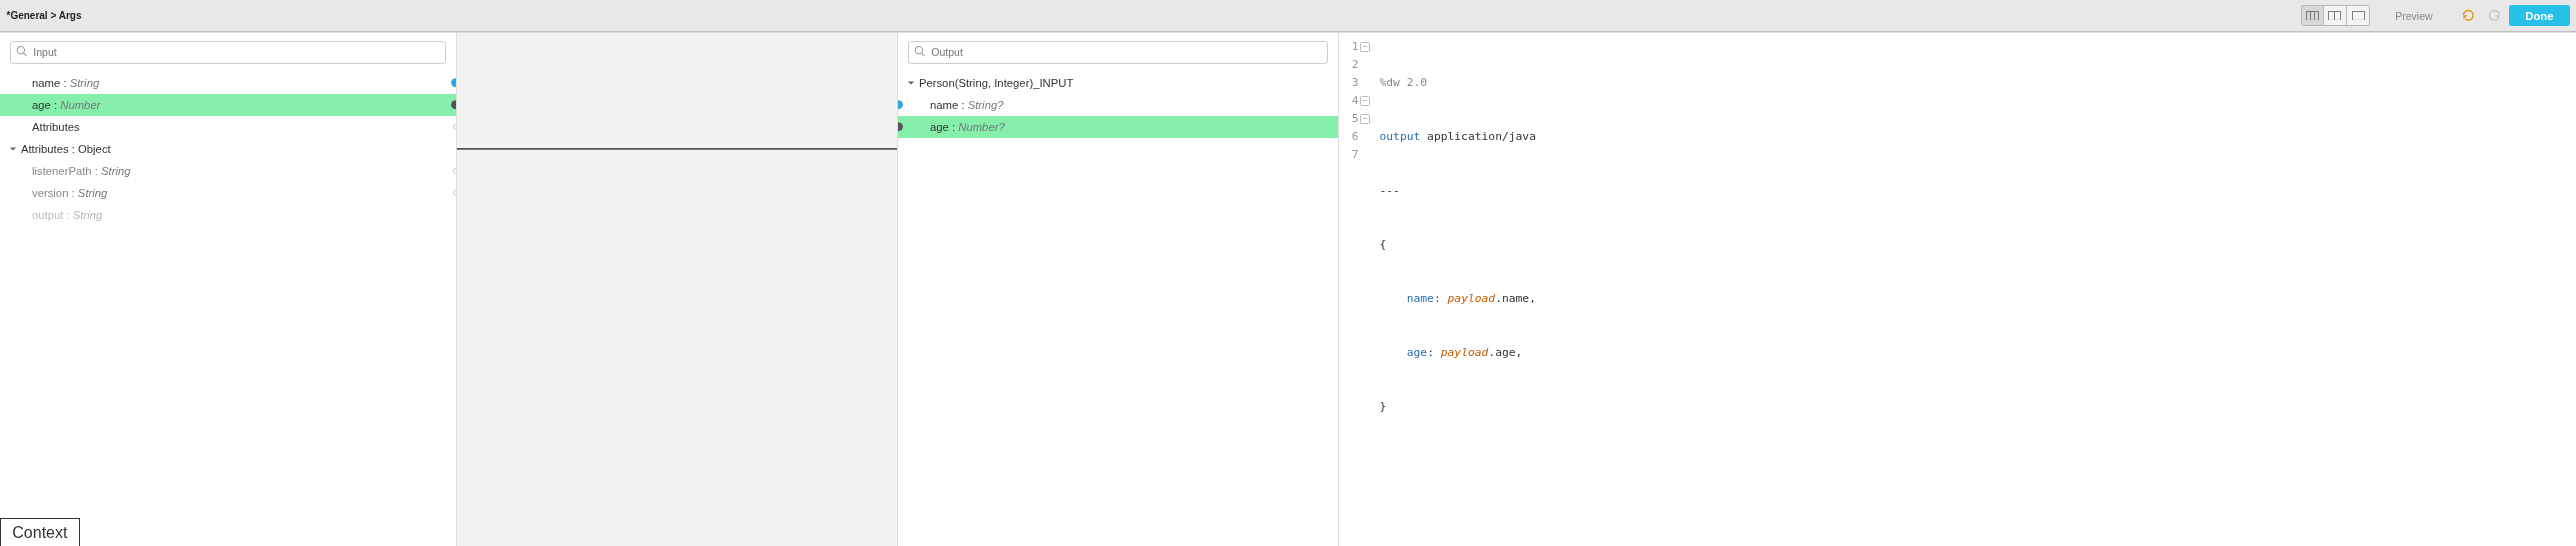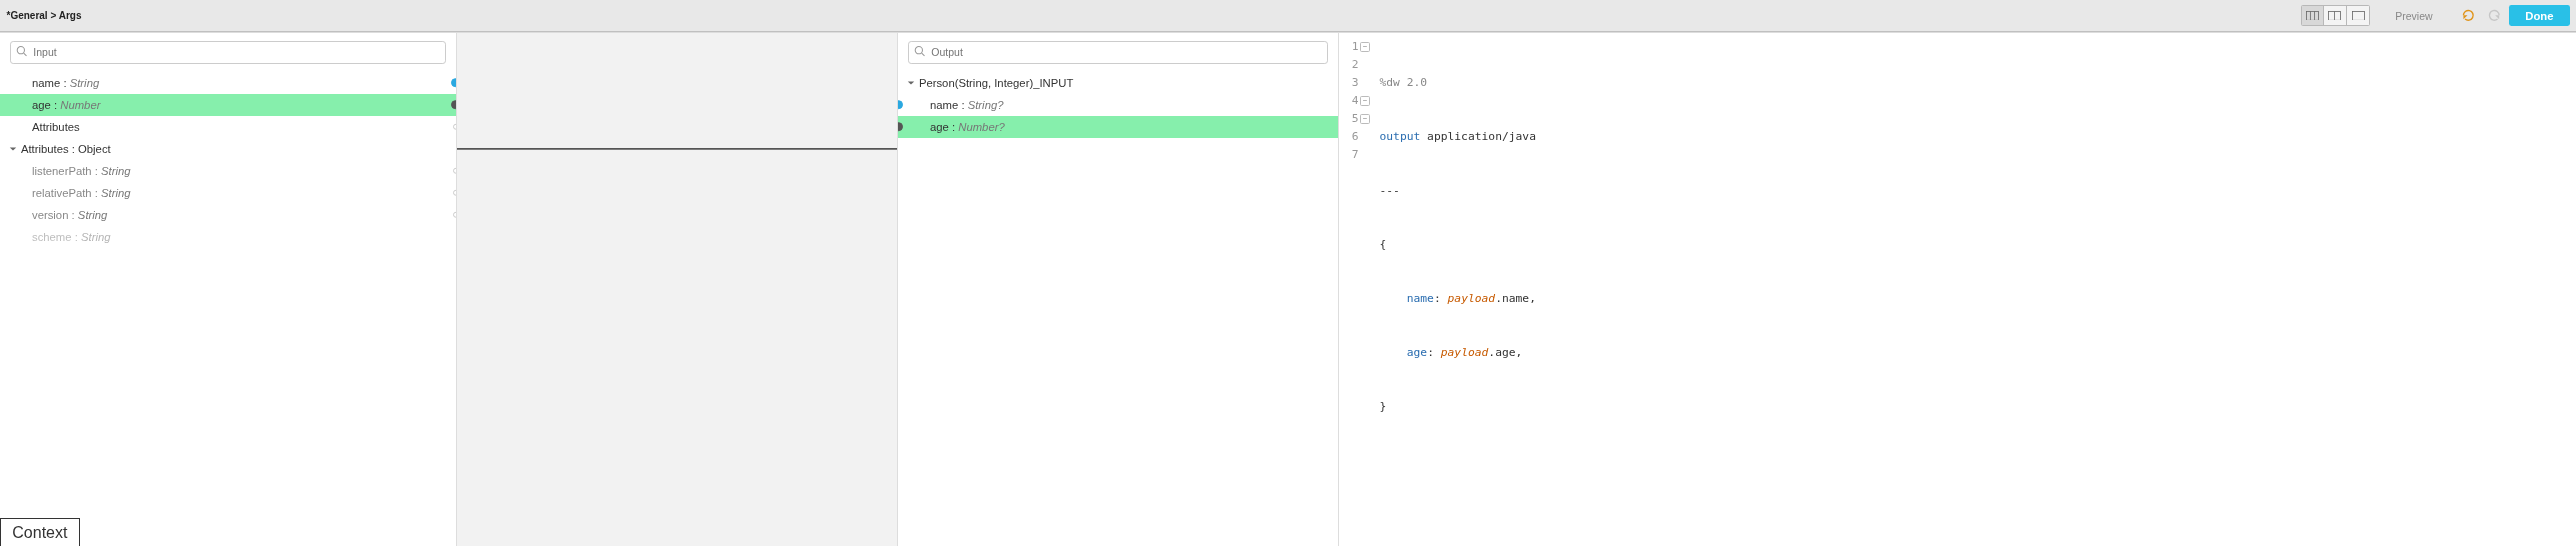--- a/index.html
+++ b/index.html
@@ -143,29 +143,25 @@
               <path d="M1 3 L5 7 L9 3 Z" fill="#666"></path>
             </svg>
           </span>
         <span class="tree-label"><span>Attributes : </span><span>Object</span></span>
       </div>
       <div class="tree-row indent1">
         <span class="tree-label muted"><span class="muted">listenerPath : </span><span class="tree-type">String</span></span>
         <span class="port small-open" style="right:-3.2px"></span>
       </div>
       <div class="tree-row indent1">
-        <span class="tree-label muted"><span class="muted">relativePath : </span><span class="tree-type">String</span></span>
-        <span class="port small-open" style="right:-3.2px"></span>
-      </div>
-      <div class="tree-row indent1">
         <span class="tree-label muted"><span class="muted">version : </span><span class="tree-type">String</span></span>
         <span class="port small-open" style="right:-3.2px"></span>
       </div>
       <div class="tree-row indent1" style="opacity:.55">
-        <span class="tree-label muted"><span class="muted">scheme : </span><span class="tree-type">String</span></span>
+        <span class="tree-label muted"><span class="muted">output : </span><span class="tree-type">String</span></span>
       </div>
     </div>
     <div class="context-tab">Context</div>
   </div>
 
   <div class="col-mapping">
     <svg class="mapping-svg" viewBox="0 0 544 635" width="440" height="513">
       <line x1="0" y1="143" x2="545" y2="143" stroke="#555" stroke-width="2"></line>
     </svg>
   </div>

